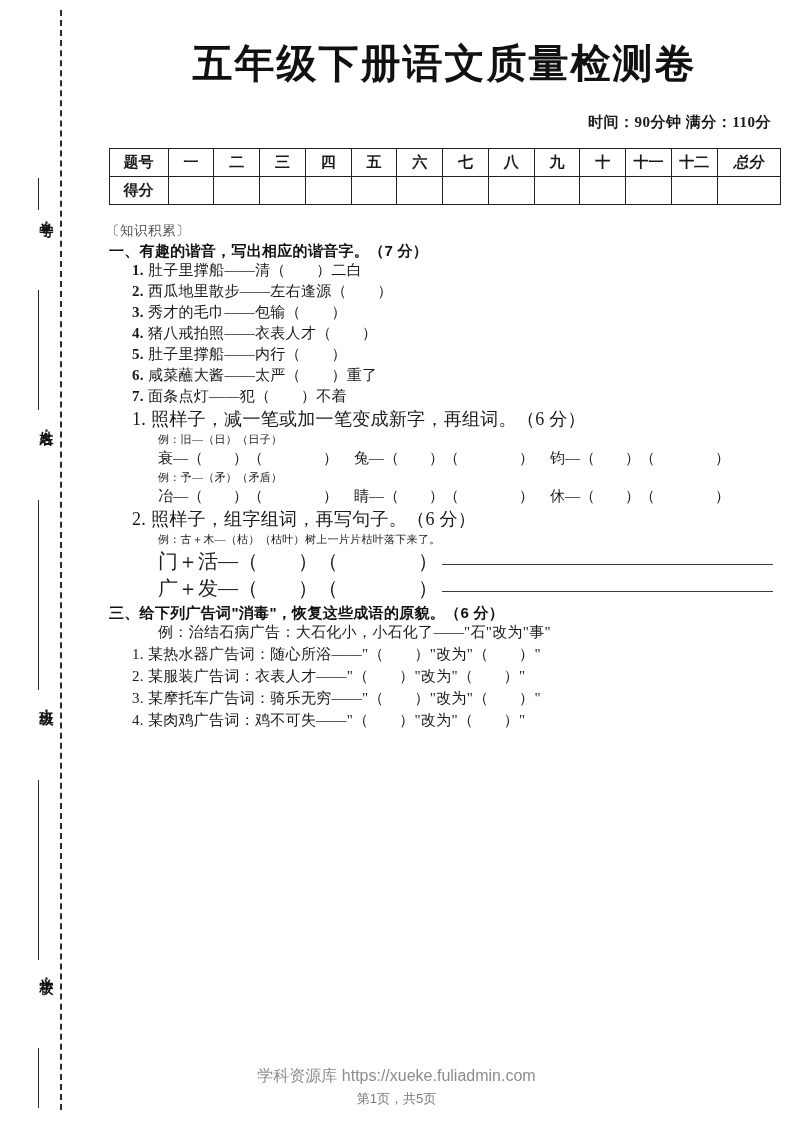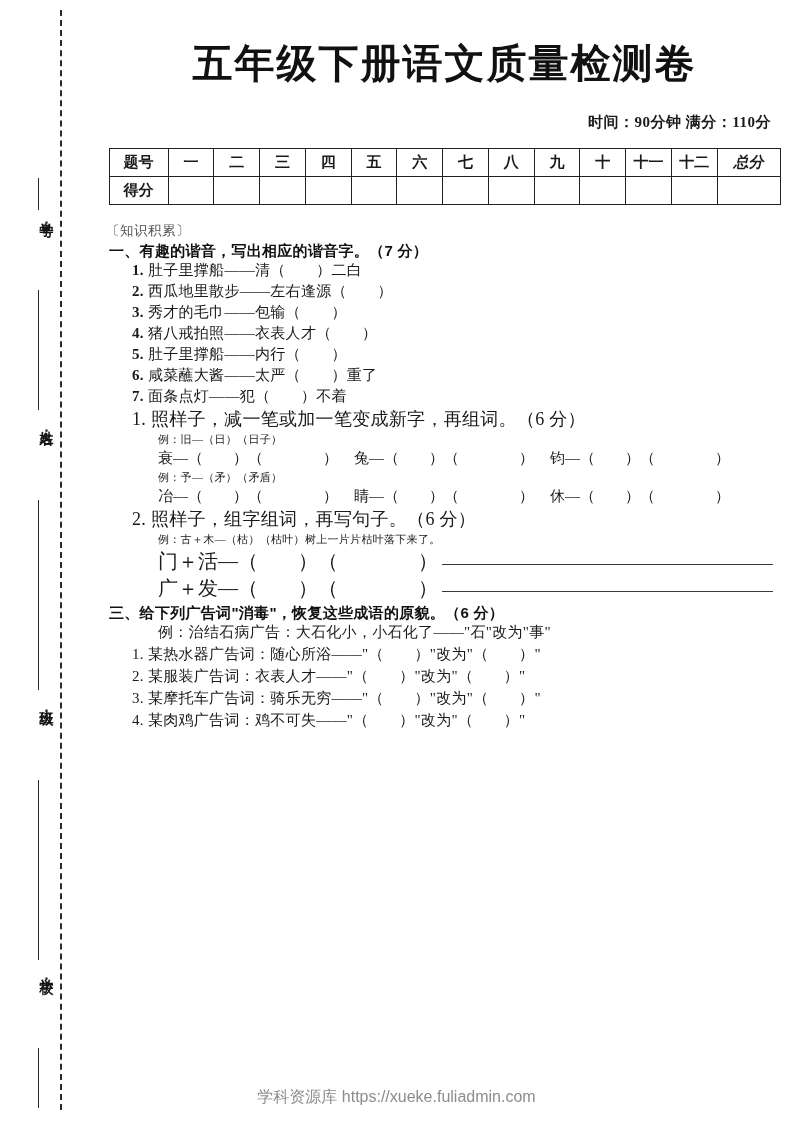--- a/index.html
+++ b/index.html
@@ -342,13 +342,14 @@
     <div class="adline">
       <span class="num">4.</span>
       <span>某肉鸡广告词：鸡不可失——"（　　）"改为"（　　）"</span>
     </div>
 
   </div>
 </div>
 
 <div id="footer">
   <div class="src">学科资源库 https://xueke.fuliadmin.com</div>
+  <div class="pg">第1页，共5页</div>
 </div>
 
 </body></html>

